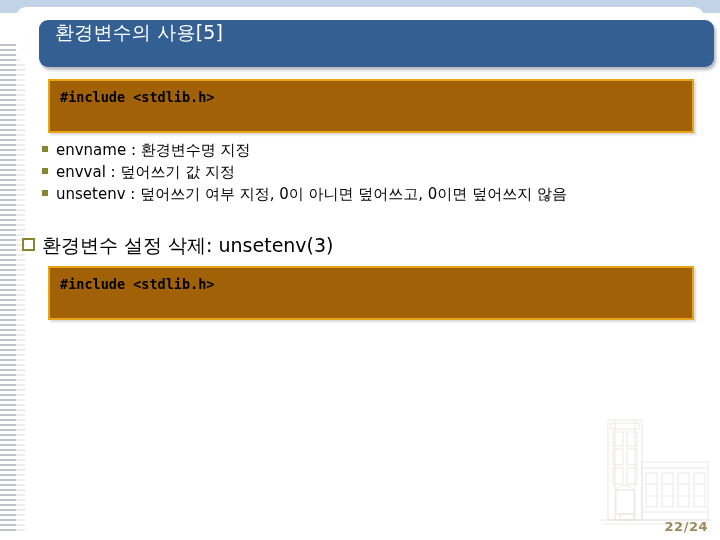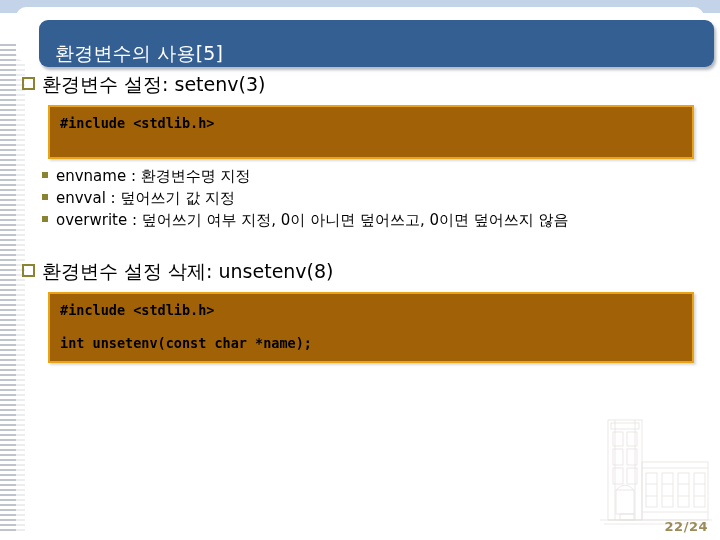--- a/index.html
+++ b/index.html
@@ -74,21 +74,21 @@
   .title-bar {
     position: absolute;
     left: 23px;
     top: 13px;
     width: 675px;
     height: 47px;
     background: #335f92;
     border-radius: 9px;
     box-shadow: 2px 3px 3px rgba(90,100,115,0.45);
     display: flex;
-    align-items: flex-end;
+    align-items: flex-start;
   }
   .title-text {
     color: #ffffff;
     font-size: 19px;
     font-family: "DejaVu Sans", "Liberation Sans", sans-serif;
     letter-spacing: 0.2px;
     padding-left: 16px;
     white-space: nowrap;
   }
 
@@ -210,56 +210,51 @@
   <div class="left-stripes-fade"></div>
 
   <div class="title-frame">
     <div class="title-bar">
       <span class="title-text">환경변수의 사용[5]</span>
     </div>
   </div>
 
   <div class="content">
 
-    <div class="l1">
-      <span class="l1-marker"></span>
-      <span class="l1-text">환경변수 설정: setenv(3)</span>
-    </div>
 
     <div class="codebox">
       <div class="code-line">#include &lt;stdlib.h&gt;</div>
       <div class="code-gap"></div>
     </div>
 
     <ul class="l2-list">
       <li class="l2">
         <span class="l2-marker"></span>
         <span class="l2-text">envname : 환경변수명 지정</span>
       </li>
       <li class="l2">
         <span class="l2-marker"></span>
         <span class="l2-text">envval : 덮어쓰기 값 지정</span>
       </li>
       <li class="l2">
         <span class="l2-marker"></span>
-        <span class="l2-text">overwrite : 덮어쓰기 여부 지정, 0이 아니면 덮어쓰고, 0이면 덮어쓰지 않음</span>
+        <span class="l2-text">unsetenv : 덮어쓰기 여부 지정, 0이 아니면 덮어쓰고, 0이면 덮어쓰지 않음</span>
       </li>
     </ul>
 
     <div class="section-gap"></div>
 
     <div class="l1">
       <span class="l1-marker"></span>
-      <span class="l1-text">환경변수 설정 삭제: unsetenv(8)</span>
+      <span class="l1-text">환경변수 설정 삭제: unsetenv(3)</span>
     </div>
 
     <div class="codebox">
       <div class="code-line">#include &lt;stdlib.h&gt;</div>
       <div class="code-gap"></div>
-      <div class="code-line">int unsetenv(const char *name);</div>
     </div>
 
   </div>
 
   <svg class="watermark" viewBox="0 0 122 118" xmlns="http://www.w3.org/2000/svg">
     <g stroke="#b9b4ae" stroke-width="0.7" fill="none">
 
       <rect x="18" y="4" width="34" height="100"></rect>
       <rect x="21" y="7" width="28" height="6"></rect>
       <rect x="23" y="16" width="10" height="14"></rect>

